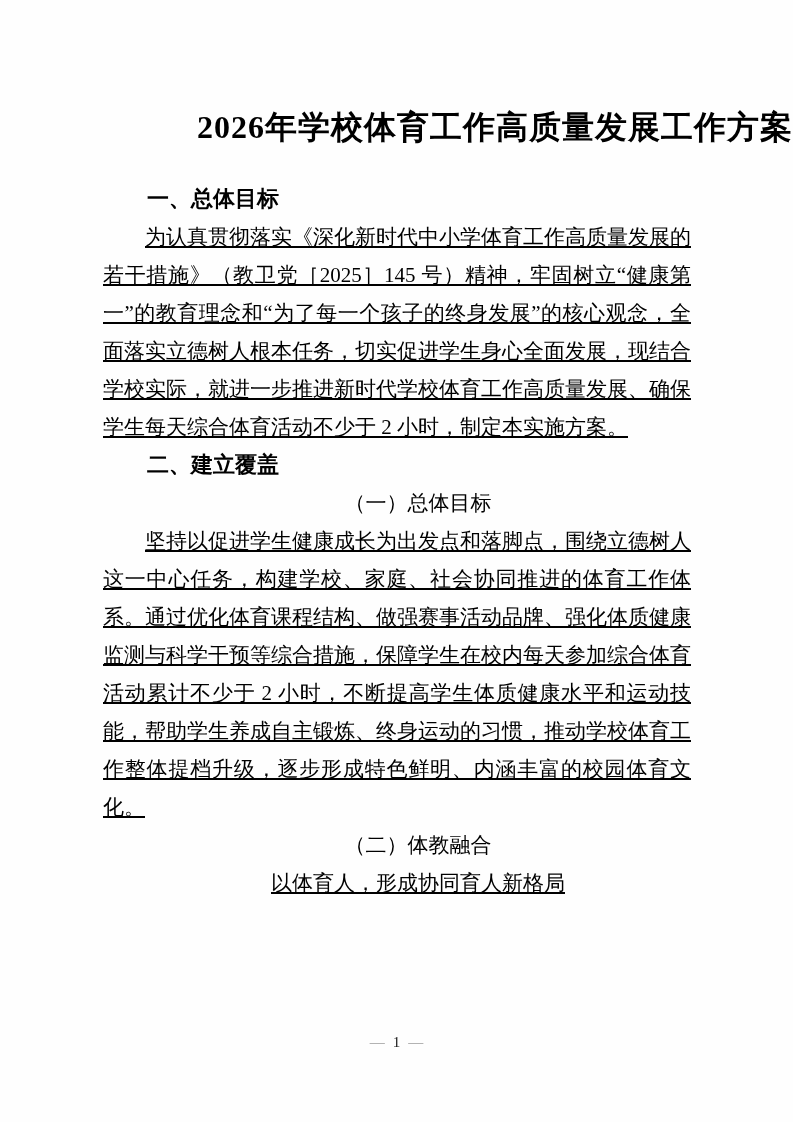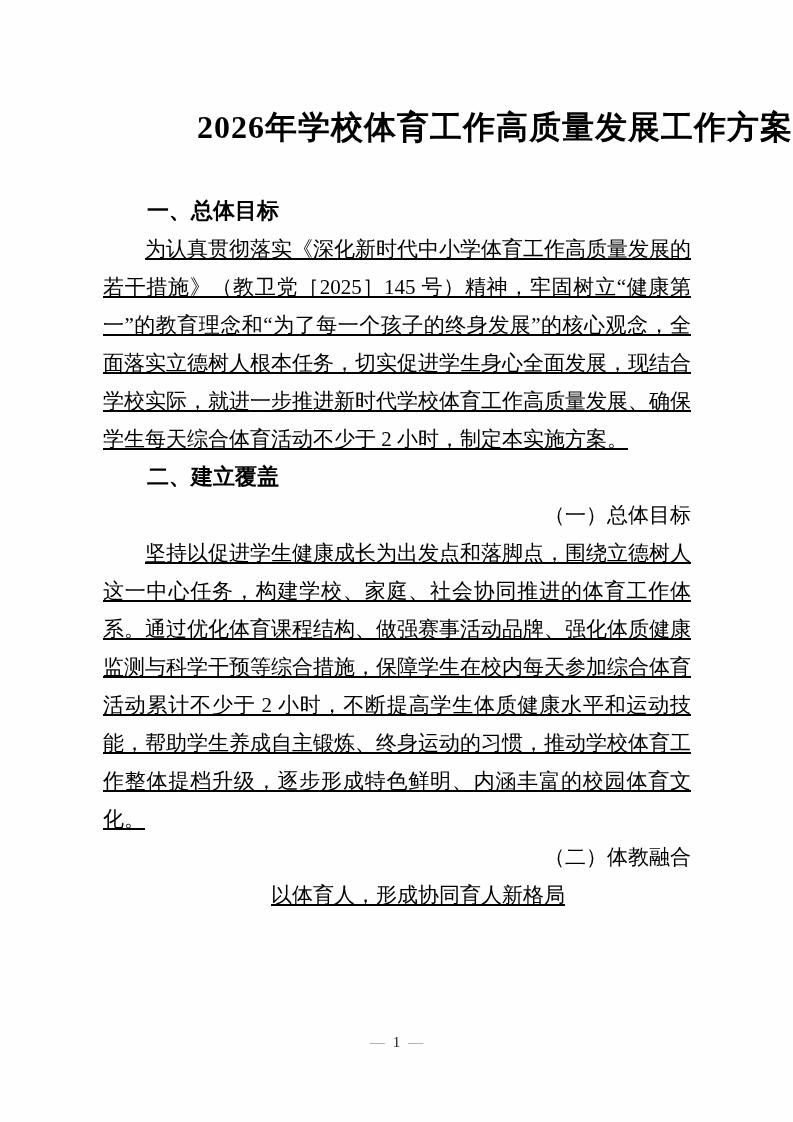--- a/index.html
+++ b/index.html
@@ -25,21 +25,21 @@
     text-align: right;
     font-family: "Liberation Serif", "DejaVu Serif", serif;
     font-size: 32px;
     font-weight: 700;
     letter-spacing: 1px;
     line-height: 46px;
     white-space: nowrap;
   }
   .content {
     position: absolute;
-    top: 192px;
+    top: 180px;
     left: 103px;
     width: 588px;
     font-size: 21px;
     line-height: 38px;
     text-align: justify;
     text-justify: inter-character;
   }
   .sec-heading {
     margin: 0;
     font-family: "Liberation Sans", "DejaVu Sans", sans-serif;
@@ -49,21 +49,21 @@
     text-indent: 2em;
     text-align: left;
   }
   .sub-heading {
     margin: 0;
     font-family: "Liberation Serif", "DejaVu Serif", serif;
     font-size: 21px;
     font-weight: 400;
     line-height: 38px;
     text-indent: 2em;
-    text-align: right;
+    text-align: center;
   }
   .body-para {
     margin: 0;
     text-indent: 2em;
     line-height: 38px;
     text-decoration: underline;
   }
   .item-title {
     margin: 0;
     text-indent: 2em;

